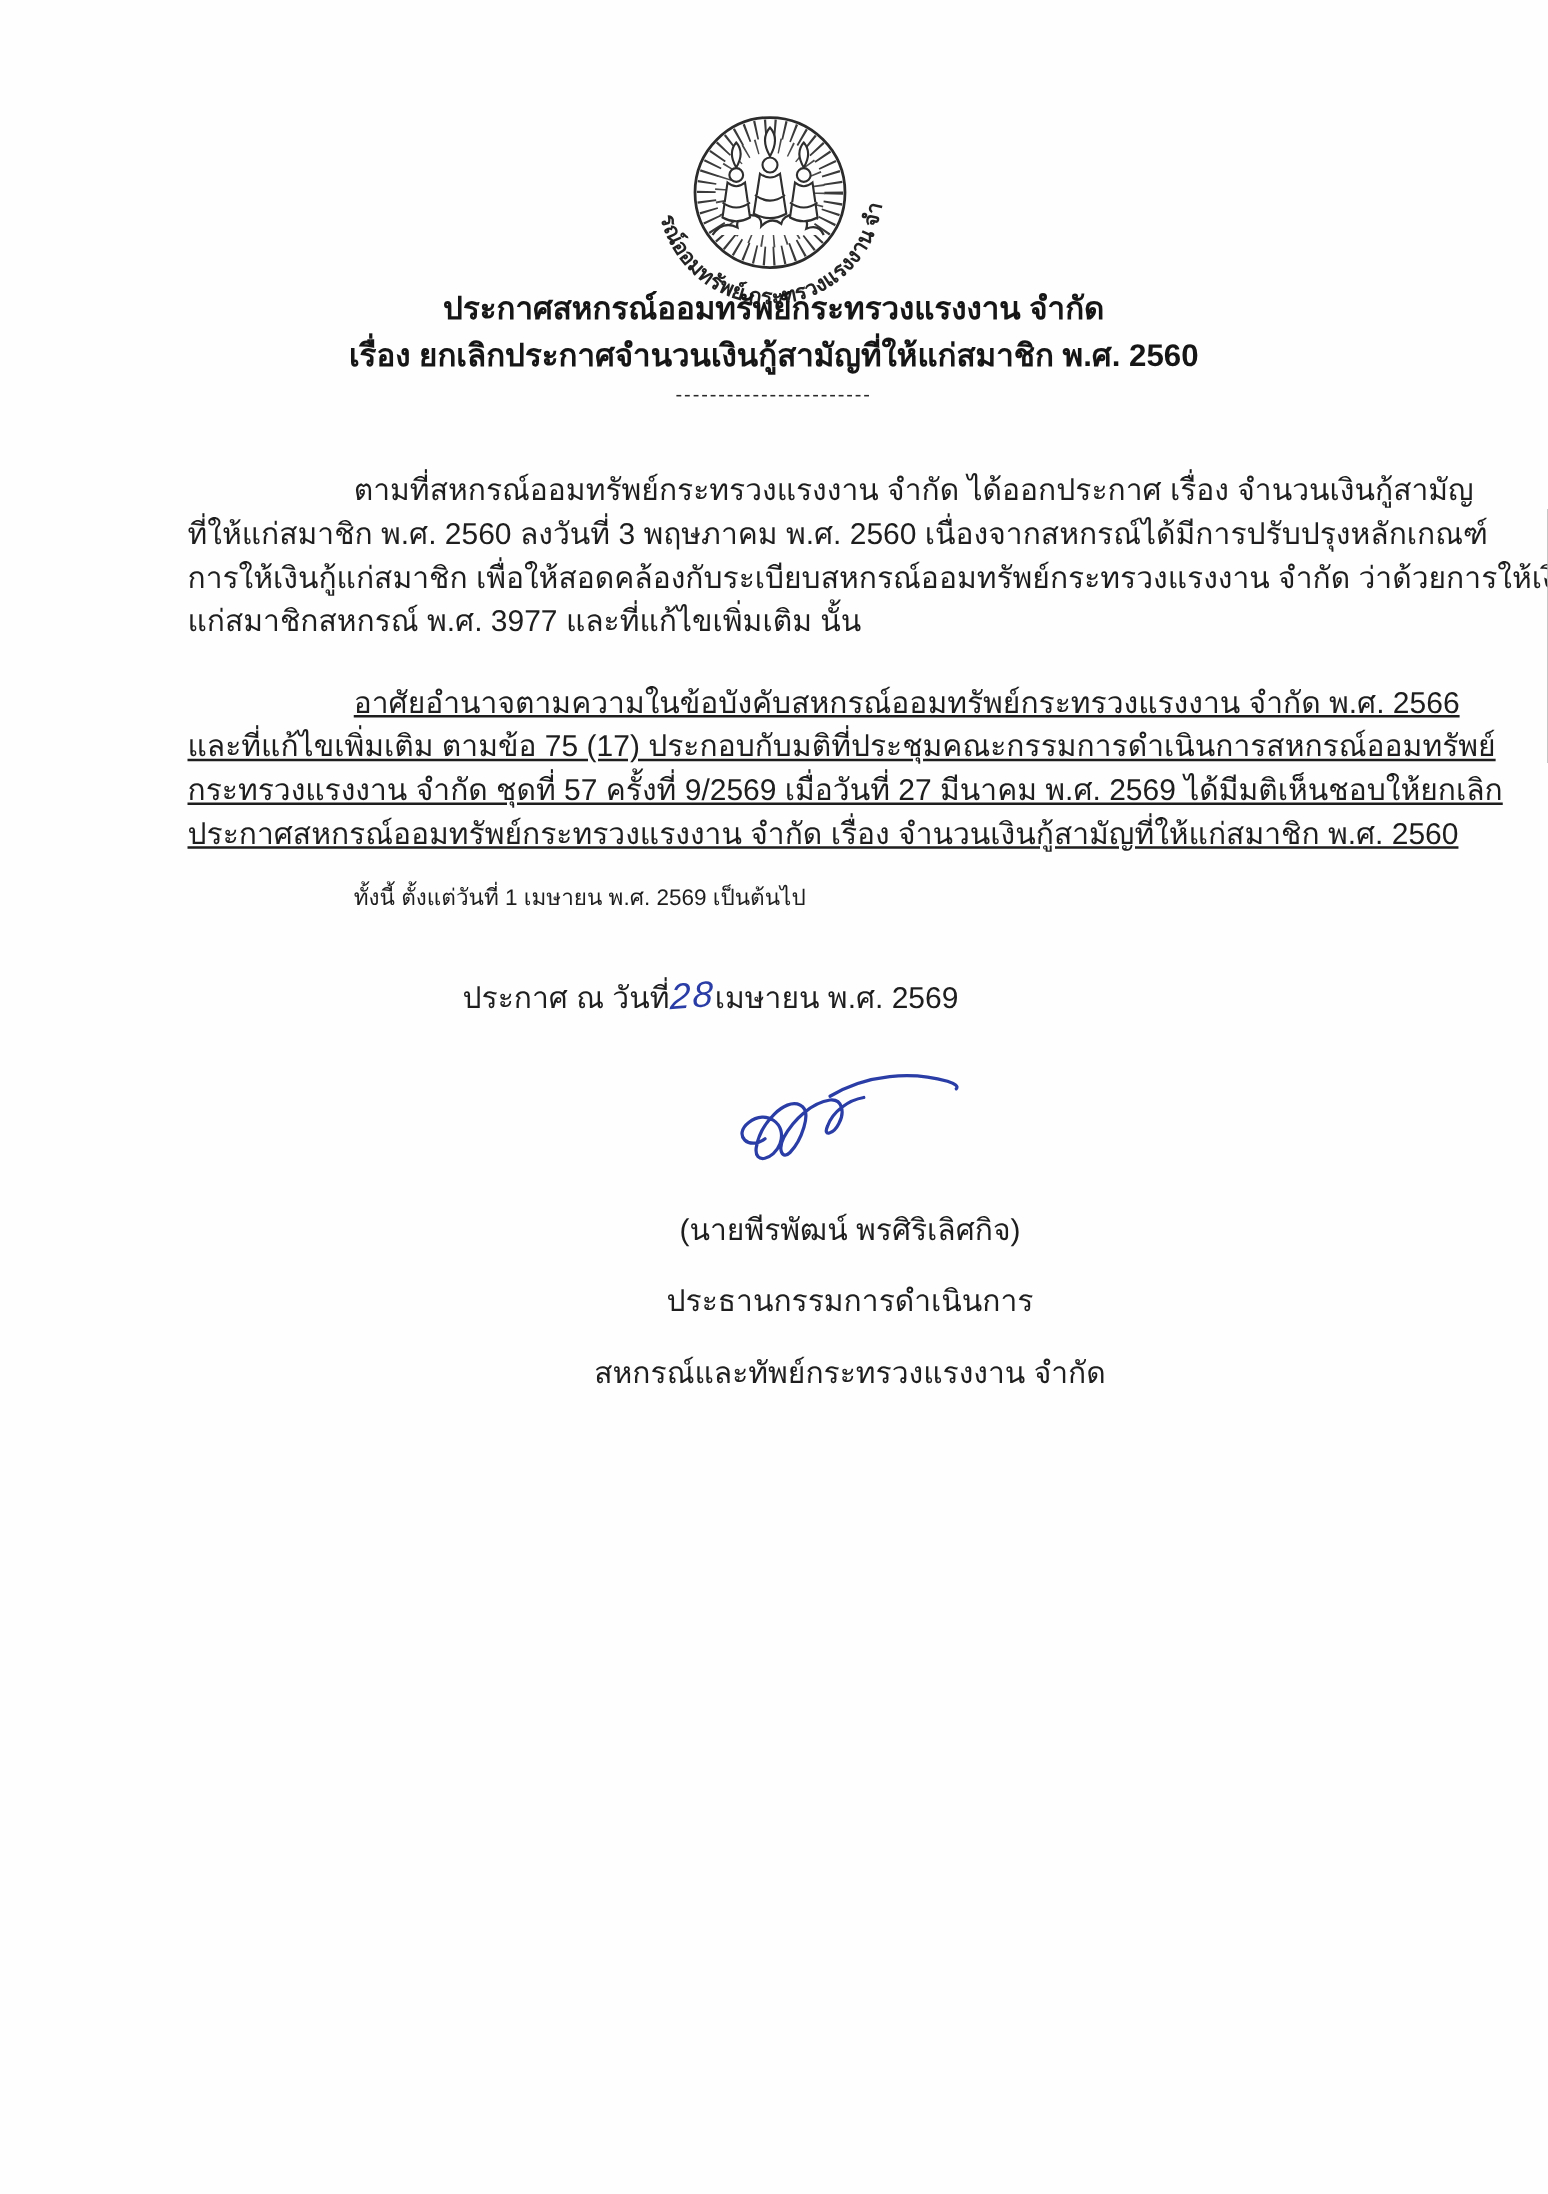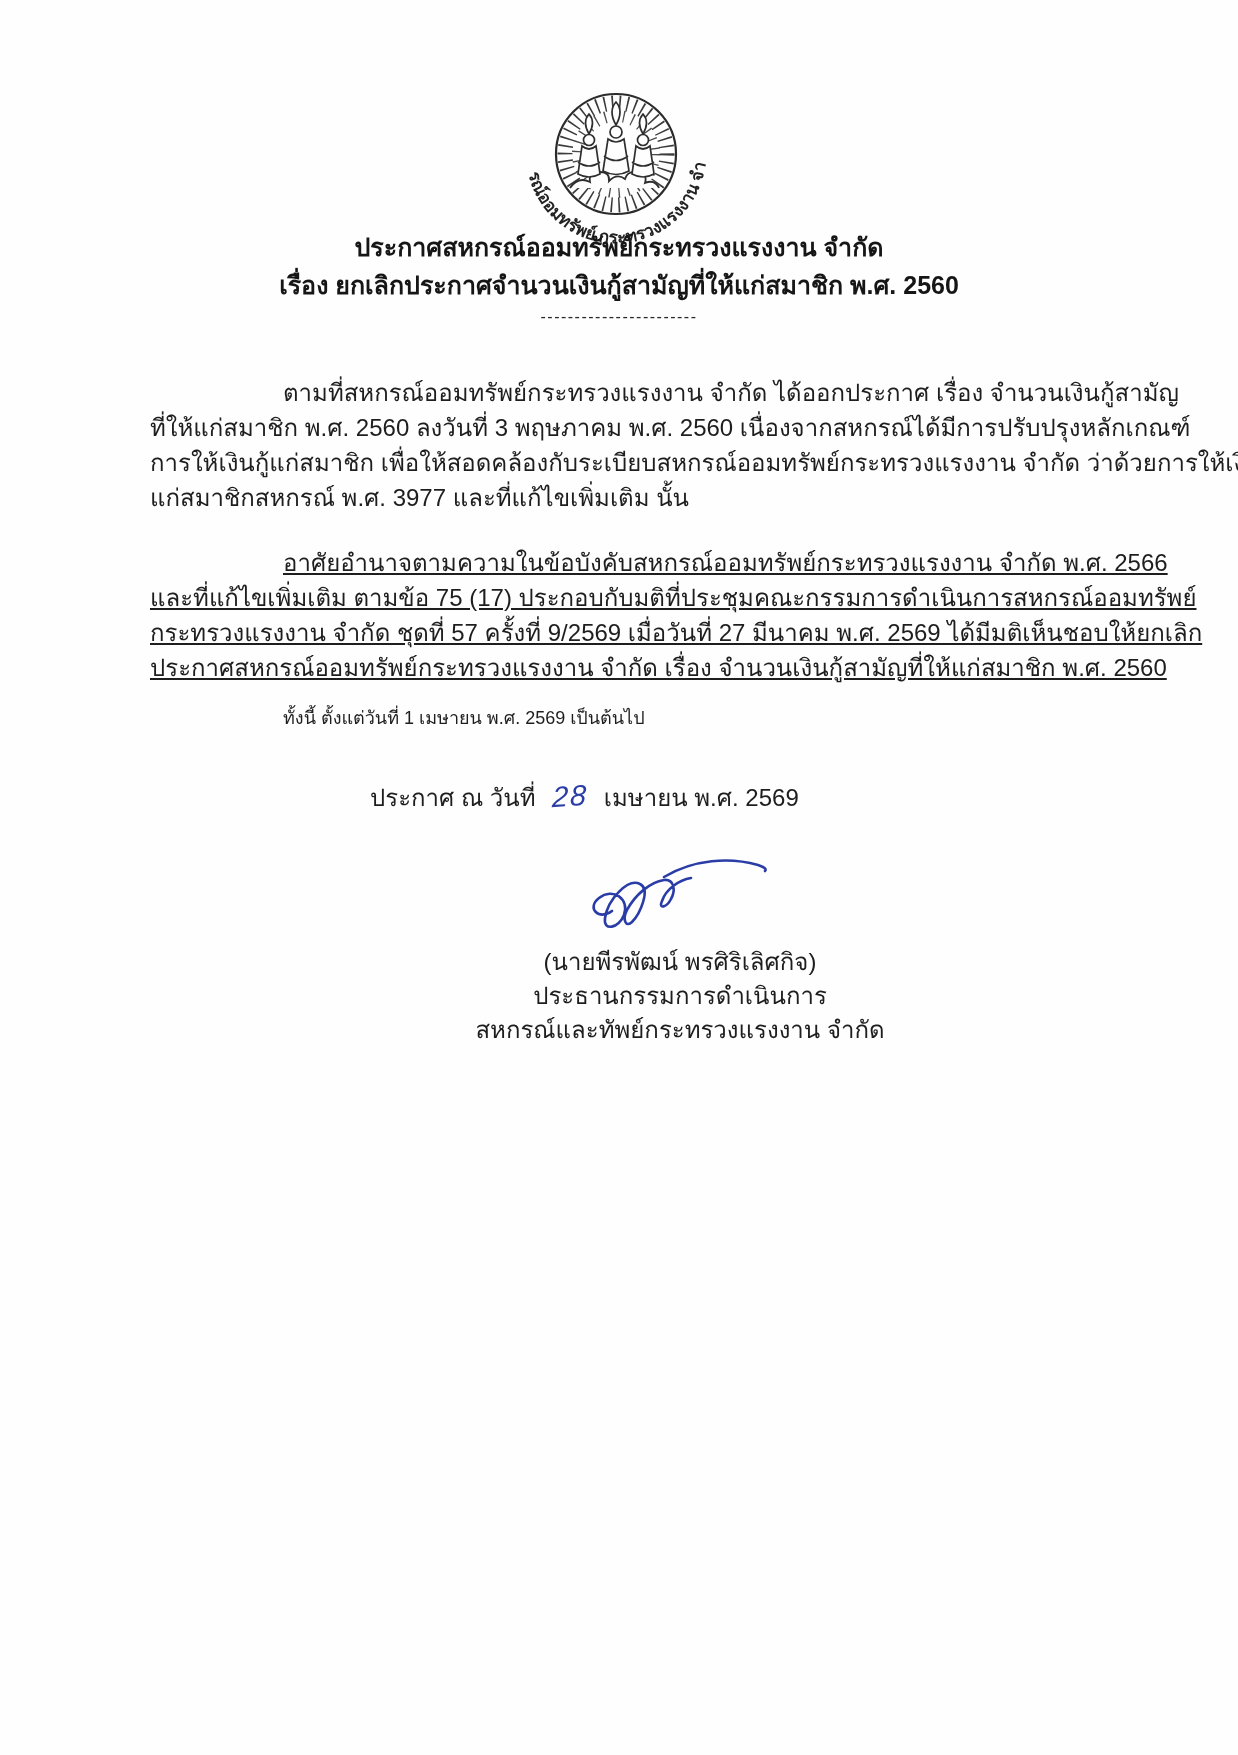--- a/index.html
+++ b/index.html
@@ -32,37 +32,37 @@
     text-align:justify;
   }
   .line.fill{text-align-last:justify;}
   .line.first{padding-left:133px;}
   .single-line{
     font-size:18px;color:#1e1e1e;white-space:pre;
   }
   .dateline{
     left:370px;top:778px;
     font-size:24px;color:#1e1e1e;
-    display:flex;align-items:baseline;gap:16px;
+    display:flex;align-items:baseline;
   }
   .hand-day{
     color:#2a3da6;
     font-size:29px;
     font-style:italic;
     transform:rotate(-4deg) skewX(-6deg);
     letter-spacing:2px;
     line-height:1;
   }
   .signoff{
     left:430px;top:945px;width:500px;
     text-align:center;
     font-size:24px;color:#1e1e1e;
     line-height:34px;
   }
-  .signoff div{height:34px;}
+  .signoff div{height:34px;margin-top:23px;}
   .emblem-svg{left:486px;top:76px;}
   .signature-svg{left:578px;top:845px;}
 </style>
 </head>
 <body>
 
 <div class="page">
 
   <svg class="abs emblem-svg" width="260" height="190" viewBox="0 0 260 190" aria-hidden="true">
 

